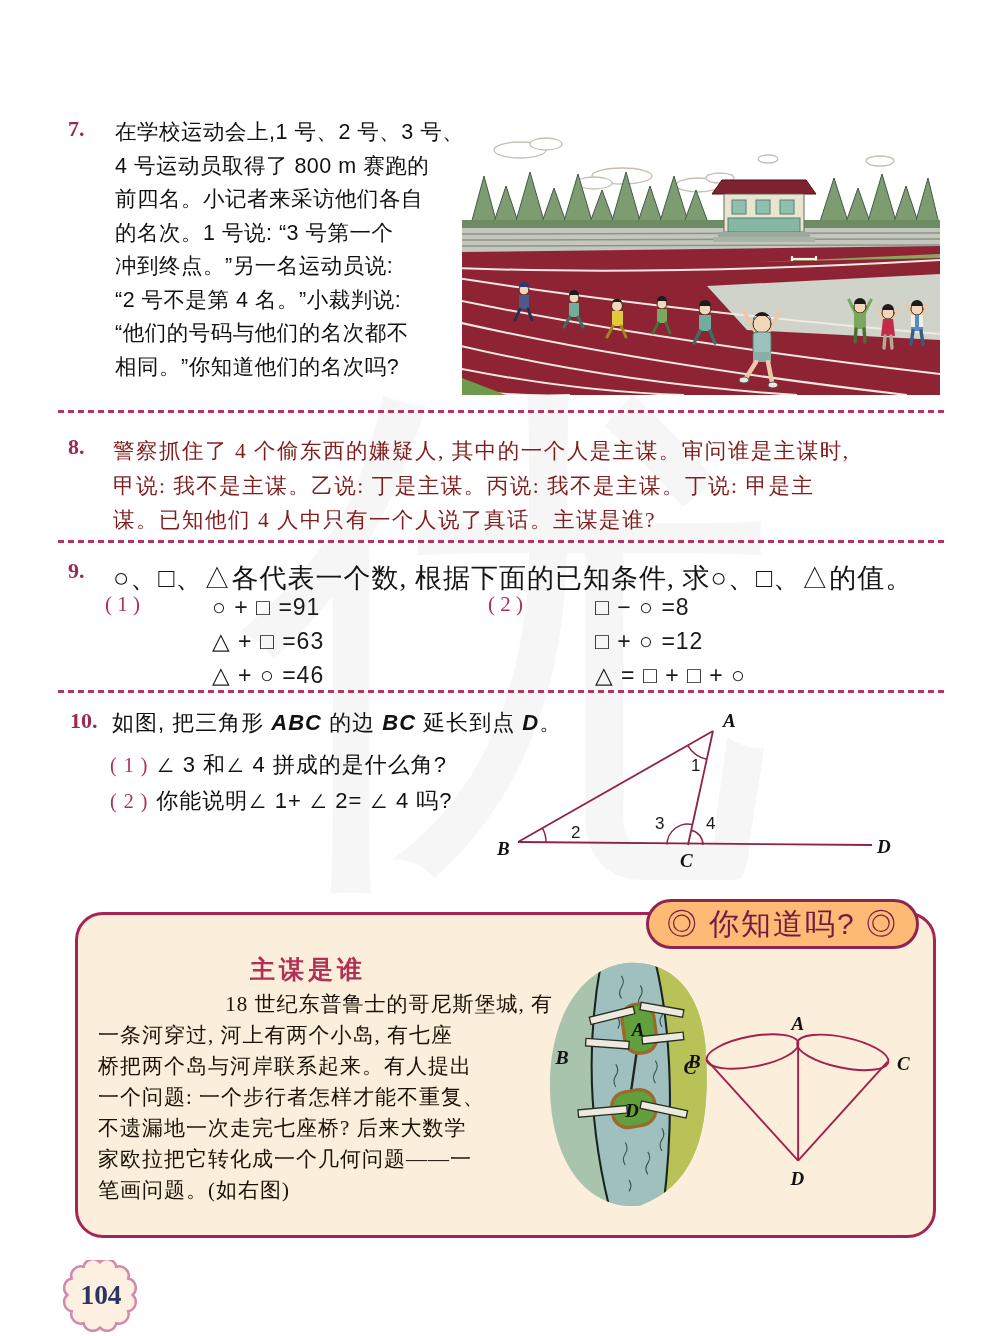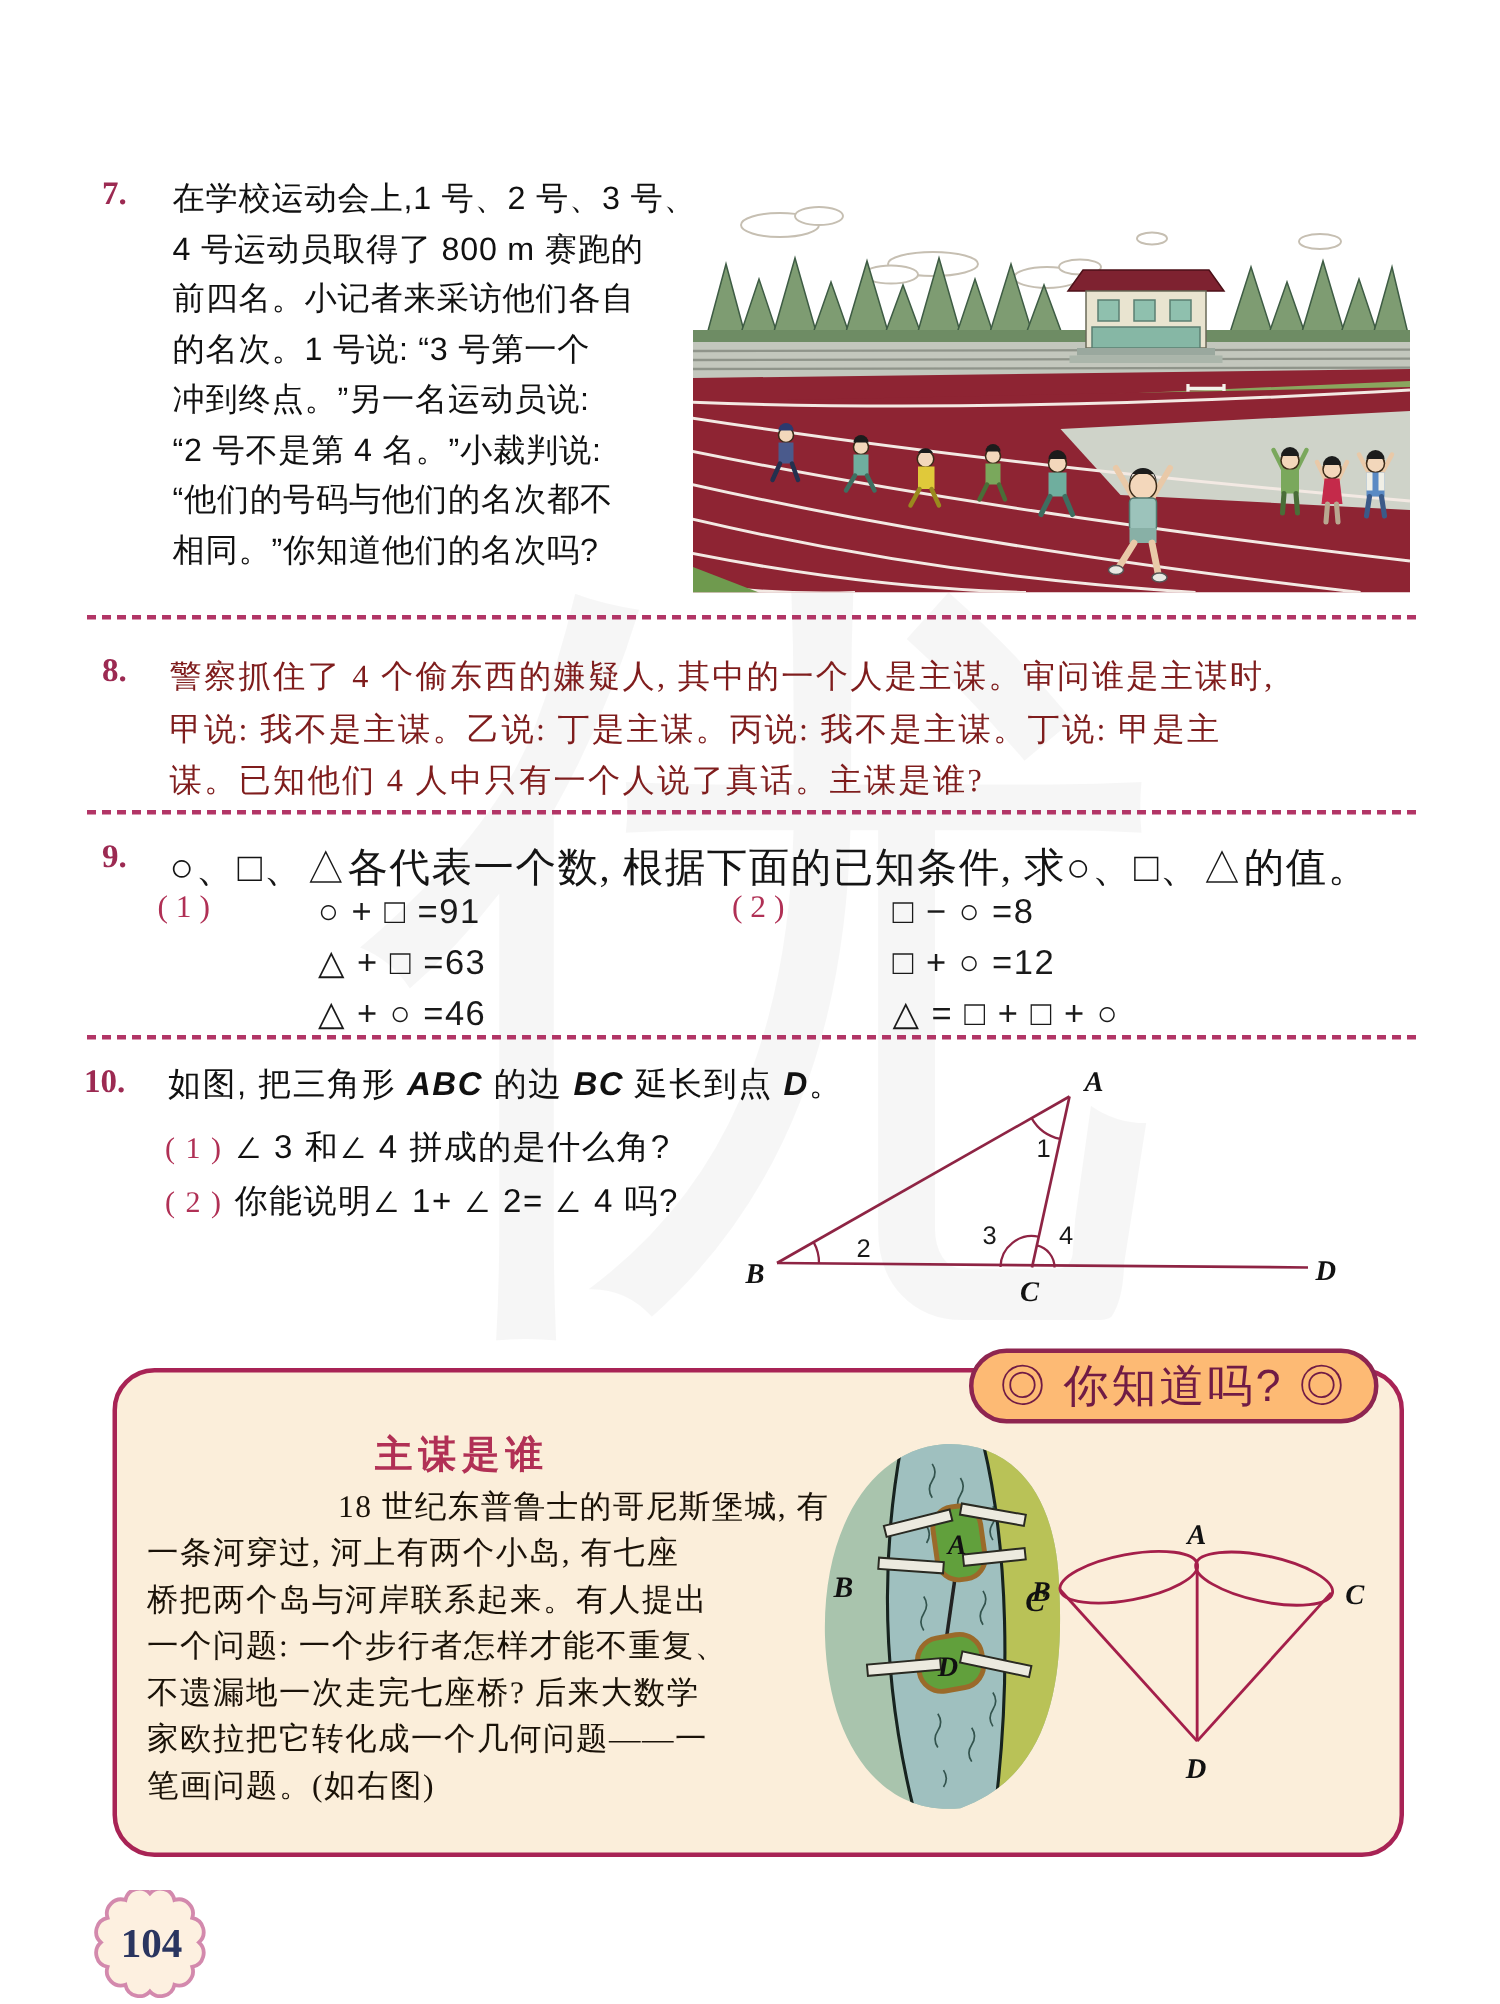--- a/index.html
+++ b/index.html
@@ -264,21 +264,21 @@
     <span class="eq-label">( 2 )</span>
     <div class="eq-rows">
       <div>□ − ○ =8</div>
       <div>□ + ○ =12</div>
       <div>△ = □ + □ + ○</div>
     </div>
   </div>
 
   <div class="divider" style="top:690px;"></div>
 
-  <div class="pnum" style="left:56px;top:708px;">10.</div>
+  <div class="pnum" style="left:70px;top:708px;">10.</div>
   <div class="p10-intro">
     <span>如图, 把三角形 </span><span class="mi">ABC</span><span> 的边 </span><span class="mi">BC</span><span> 延长到点 </span><span class="mi">D</span><span>。</span>
   </div>
   <div class="p10-q" style="top:750px;">
     <span class="qlab">( 1 )</span><span>∠ 3 和∠ 4 拼成的是什么角?</span>
   </div>
   <div class="p10-q" style="top:786px;">
     <span class="qlab">( 2 )</span><span>你能说明∠ 1+ ∠ 2= ∠ 4 吗?</span>
   </div>
 

